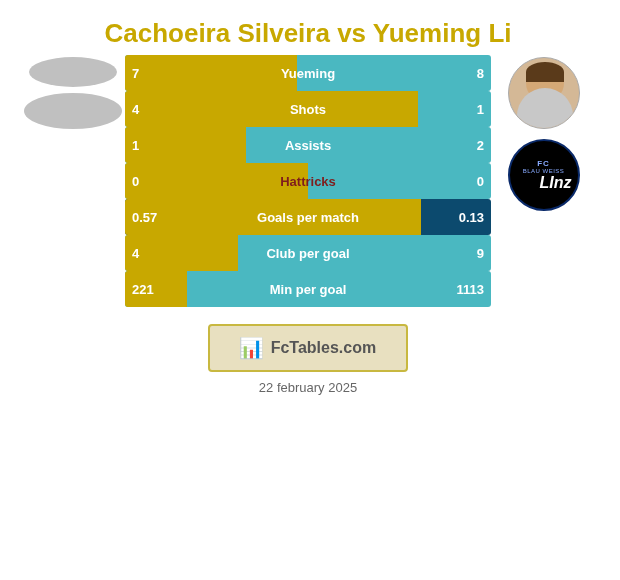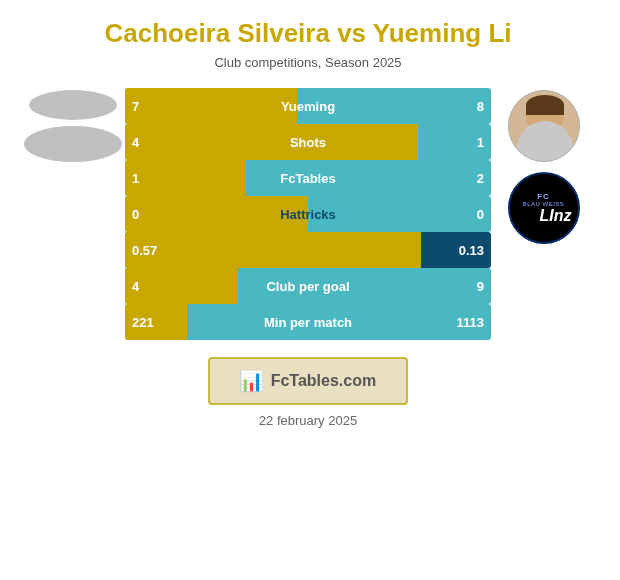--- a/index.html
+++ b/index.html
@@ -115,21 +115,20 @@
       justify-content: center;
       border: 2px solid #0a2a6a;
     }
   </style>
 </head>
 <body>
 
 <div class="page">
 
   <div class="title">Cachoeira Silveira vs Yueming Li</div>
-  <div class="subtitle">Club competitions, Season 2025</div>
 
   <div style="width:100%; display:flex; align-items:flex-start; gap:0; margin-bottom:5px;">
 
     <div style="width:105px; display:flex; flex-direction:column; align-items:center; gap:6px; padding-top:2px;">
       <div style="width:88px; height:30px; background:#c0c0c0; border-radius:50%;"></div>
       <div style="width:98px; height:36px; background:#c0c0c0; border-radius:50%;"></div>
     </div>
 
     <div style="flex:1; display:flex; flex-direction:column; gap:5px;">
 
@@ -147,52 +146,53 @@
               <div style="position: absolute; left: 0px; top: 0px; height: 100%; width: 80%; background: rgb(200, 168, 0);"></div>
               <div style="position: absolute; left: 7px; top: 50%; transform: translateY(-50%); font-size: 13px; font-weight: bold; color: rgb(255, 255, 255); z-index: 3;">4</div>
               <div style="position: absolute; left: 50%; top: 50%; transform: translate(-50%, -50%); font-size: 13px; font-weight: bold; color: rgb(255, 255, 255); white-space: nowrap; z-index: 10;">Shots</div>
               <div style="position: absolute; right: 7px; top: 50%; transform: translateY(-50%); font-size: 13px; font-weight: bold; color: rgb(255, 255, 255); z-index: 3;">1</div>
             </div>
           </div>
           <div style="display: flex; align-items: center; width: 100%; height: 36px; position: relative;">
             <div style="flex: 1 1 0%; height: 36px; border-radius: 3px; overflow: hidden; position: relative; background: rgb(74, 184, 193);">
               <div style="position: absolute; left: 0px; top: 0px; height: 100%; width: 33%; background: rgb(200, 168, 0);"></div>
               <div style="position: absolute; left: 7px; top: 50%; transform: translateY(-50%); font-size: 13px; font-weight: bold; color: rgb(255, 255, 255); z-index: 3;">1</div>
-              <div style="position: absolute; left: 50%; top: 50%; transform: translate(-50%, -50%); font-size: 13px; font-weight: bold; color: rgb(255, 255, 255); white-space: nowrap; z-index: 10;">FcTables</div>
+              <div style="position: absolute; left: 50%; top: 50%; transform: translate(-50%, -50%); font-size: 13px; font-weight: bold; color: rgb(255, 255, 255); white-space: nowrap; z-index: 10;">Assists</div>
               <div style="position: absolute; right: 7px; top: 50%; transform: translateY(-50%); font-size: 13px; font-weight: bold; color: rgb(255, 255, 255); z-index: 3;">2</div>
             </div>
           </div>
           <div style="display: flex; align-items: center; width: 100%; height: 36px; position: relative;">
             <div style="flex: 1 1 0%; height: 36px; border-radius: 3px; overflow: hidden; position: relative; background: rgb(74, 184, 193);">
               <div style="position: absolute; left: 0px; top: 0px; height: 100%; width: 50%; background: rgb(200, 168, 0);"></div>
               <div style="position: absolute; left: 7px; top: 50%; transform: translateY(-50%); font-size: 13px; font-weight: bold; color: rgb(255, 255, 255); z-index: 3;">0</div>
-              <div style="position: absolute; left: 50%; top: 50%; transform: translate(-50%, -50%); font-size: 13px; font-weight: bold; color: #0c4a6e; white-space: nowrap; z-index: 10;">Hattricks</div>
+              <div style="position: absolute; left: 50%; top: 50%; transform: translate(-50%, -50%); font-size: 13px; font-weight: bold; color: #7f1d1d; white-space: nowrap; z-index: 10;">Hattricks</div>
               <div style="position: absolute; right: 7px; top: 50%; transform: translateY(-50%); font-size: 13px; font-weight: bold; color: rgb(255, 255, 255); z-index: 3;">0</div>
             </div>
           </div>
           <div style="display: flex; align-items: center; width: 100%; height: 36px; position: relative;">
             <div style="flex: 1 1 0%; height: 36px; border-radius: 3px; overflow: hidden; position: relative; background: #0c4a6e;">
               <div style="position: absolute; left: 0px; top: 0px; height: 100%; width: 81%; background: rgb(200, 168, 0);"></div>
               <div style="position: absolute; left: 7px; top: 50%; transform: translateY(-50%); font-size: 13px; font-weight: bold; color: rgb(255, 255, 255); z-index: 3;">0.57</div>
+              <div style="position: absolute; left: 50%; top: 50%; transform: translate(-50%, -50%); font-size: 13px; font-weight: bold; color: rgb(255, 255, 255); white-space: nowrap; z-index: 10;">Goals per match</div>
               <div style="position: absolute; right: 7px; top: 50%; transform: translateY(-50%); font-size: 13px; font-weight: bold; color: rgb(255, 255, 255); z-index: 3;">0.13</div>
             </div>
           </div>
           <div style="display: flex; align-items: center; width: 100%; height: 36px; position: relative;">
             <div style="flex: 1 1 0%; height: 36px; border-radius: 3px; overflow: hidden; position: relative; background: rgb(74, 184, 193);">
               <div style="position: absolute; left: 0px; top: 0px; height: 100%; width: 31%; background: rgb(200, 168, 0);"></div>
               <div style="position: absolute; left: 7px; top: 50%; transform: translateY(-50%); font-size: 13px; font-weight: bold; color: rgb(255, 255, 255); z-index: 3;">4</div>
               <div style="position: absolute; left: 50%; top: 50%; transform: translate(-50%, -50%); font-size: 13px; font-weight: bold; color: rgb(255, 255, 255); white-space: nowrap; z-index: 10;">Club per goal</div>
               <div style="position: absolute; right: 7px; top: 50%; transform: translateY(-50%); font-size: 13px; font-weight: bold; color: rgb(255, 255, 255); z-index: 3;">9</div>
             </div>
           </div>
           <div style="display: flex; align-items: center; width: 100%; height: 36px; position: relative;">
             <div style="flex: 1 1 0%; height: 36px; border-radius: 3px; overflow: hidden; position: relative; background: rgb(74, 184, 193);">
               <div style="position: absolute; left: 0px; top: 0px; height: 100%; width: 17%; background: rgb(200, 168, 0);"></div>
               <div style="position: absolute; left: 7px; top: 50%; transform: translateY(-50%); font-size: 13px; font-weight: bold; color: rgb(255, 255, 255); z-index: 3;">221</div>
-              <div style="position: absolute; left: 50%; top: 50%; transform: translate(-50%, -50%); font-size: 13px; font-weight: bold; color: rgb(255, 255, 255); white-space: nowrap; z-index: 10;">Min per match</div>
+              <div style="position: absolute; left: 50%; top: 50%; transform: translate(-50%, -50%); font-size: 13px; font-weight: bold; color: rgb(255, 255, 255); white-space: nowrap; z-index: 10;">Min per goal</div>
               <div style="position: absolute; right: 7px; top: 50%; transform: translateY(-50%); font-size: 13px; font-weight: bold; color: rgb(255, 255, 255); z-index: 3;">1113</div>
             </div>
           </div>
         </div>
     </div>
 
     <div style="width:105px; display:flex; flex-direction:column; align-items:center; gap:10px; padding-top:2px;">
 
       <div class="player-photo">
         <div class="player-hair"></div>

